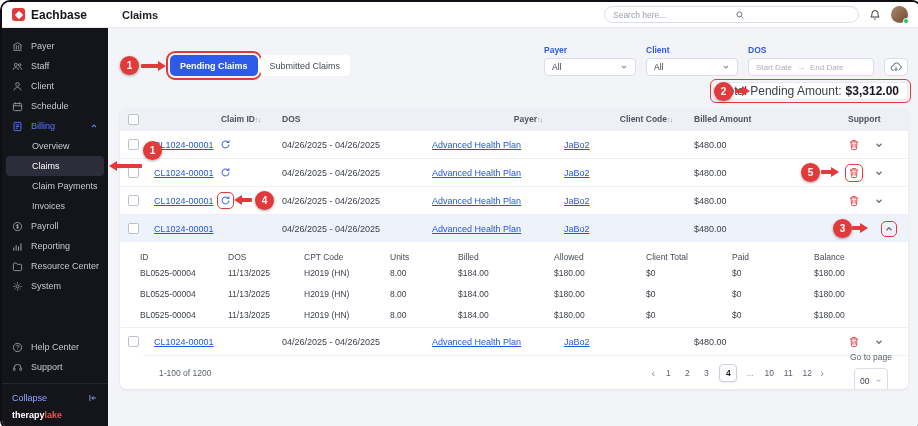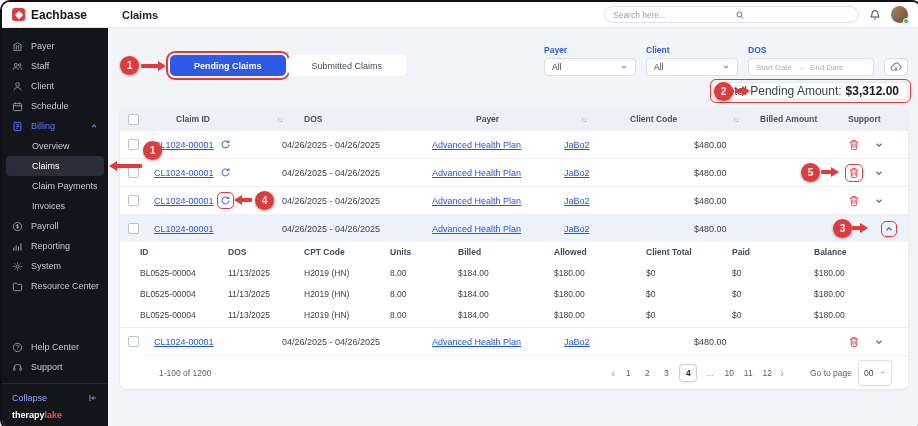--- a/index.html
+++ b/index.html
@@ -37,21 +37,21 @@
   .sidebar-bottom{margin-top:auto;}
   .sdivider{border-top:1px solid #26262f;margin:6px 0 4px;}
   .collapse-row{height:20px;display:flex;align-items:center;justify-content:space-between;padding:0 10px;color:#93a7ff;cursor:pointer;}
   .sbrand{padding:2px 10px 8px;font-size:9px;font-weight:700;}
   .sbrand .w{color:#fff;} .sbrand .r{color:#e8564a;}
 
   
   .main{position:absolute;left:106px;top:26px;right:0;bottom:0;padding:8px 12px 0;}
   .row1{display:flex;justify-content:space-between;align-items:flex-end;height:40px;margin-bottom:6px;}
   .tabbar{display:flex;gap:2px;margin-left:50px;background:#fff;border-radius:5px;}
-  .tab{height:21px;padding:0 24px;font-size:9px;display:flex;align-items:center;border-radius:5px;color:#454b57;
+  .tab{height:21px;padding:0 10px;font-size:9px;display:flex;align-items:center;border-radius:5px;color:#454b57;
        background:#fff;cursor:pointer;border:none;font-family:inherit;white-space:nowrap;}
   .tab.active{background:#2d5be8;color:#fff;font-weight:700;outline:2px solid #e23a3a;outline-offset:2px;}
   .filters{display:flex;gap:10px;align-items:flex-end;}
   .fgroup{display:flex;flex-direction:column;gap:3px;}
   .flabel{font-size:8.5px;color:#2d5be8;font-weight:700;}
   .fselect{width:92px;height:18px;background:#fff;border:1px solid #d9dde5;border-radius:4px;display:flex;
            align-items:center;justify-content:space-between;padding:0 7px;font-size:8.5px;color:#3a3f4a;cursor:pointer;}
   .fdate{width:126px;height:18px;background:#fff;border:1px solid #d9dde5;border-radius:4px;display:flex;
          align-items:center;gap:5px;padding:0 7px;font-size:8px;color:#a7adb9;cursor:pointer;}
   .dlbtn{width:24px;height:18px;background:#fff;border:1px solid #d9dde5;border-radius:4px;display:flex;
@@ -66,51 +66,51 @@
   
   .card{background:#fff;border-radius:6px;overflow:hidden;box-shadow:0 1px 3px rgba(20,24,40,.08);}
   .thead{display:flex;align-items:center;height:22px;background:#eef0f6;font-size:8.5px;font-weight:700;color:#4c525f;}
   .col-cb{width:26px;display:flex;justify-content:center;flex:none;}
   .col-claim{width:128px;padding-left:8px;flex:none;}
   .col-dos{width:150px;padding-left:8px;flex:none;}
   .col-payer{width:132px;padding-left:8px;flex:none;}
   .col-client{width:130px;padding-left:8px;flex:none;}
   .col-billed{flex:1;padding-left:8px;}
   .col-action{width:70px;flex:none;display:flex;align-items:center;gap:14px;padding-left:10px;}
-  .hsort{display:flex;align-items:center;justify-content:space-between;padding-right:14px;margin-left:22px;}
+  .hsort{display:flex;align-items:center;justify-content:flex-end;padding-right:14px;}
   .sort{font-size:7px;color:#8a93a2;letter-spacing:-1px;cursor:pointer;}
   .cbox{width:11px;height:11px;border:1px solid #bac1cd;border-radius:2px;background:#fff;cursor:pointer;display:inline-block;}
   .trow{display:flex;align-items:center;height:28px;border-top:1px solid #eef0f4;font-size:9px;color:#3a3f4a;background:#fff;}
   .trow.expanded-parent{background:#eef2fb;}
   .lnk{color:#2456e6;text-decoration:underline;cursor:pointer;}
   .claim-cell{display:flex;align-items:center;gap:6px;}
   .refresh{color:#4f68d8;display:flex;cursor:pointer;}
   .trash-btn,.chev-btn{background:none;border:none;padding:0;display:flex;cursor:pointer;font-family:inherit;}
   .trash-btn{color:#e5484d;}
   .chev-btn{color:#6b7280;}
   .ann-box{outline:1.5px solid #e23a3a;outline-offset:2px;border-radius:2px;}
 
   
   .sub{background:#fff;padding:0 0 2px 20px;}
   .subrow{display:flex;align-items:center;height:21px;font-size:8.5px;color:#3a3f4a;}
-  .subrow.subhead{height:20px;font-weight:700;color:#454b57;}
+  .subrow.subhead{height:20px;font-weight:400;color:#454b57;align-items:flex-end;}
   .sc0{width:88px;flex:none;} .sc1{width:76px;flex:none;} .sc2{width:86px;flex:none;} .sc3{width:68px;flex:none;}
   .sc4{width:96px;flex:none;} .sc5{width:92px;flex:none;} .sc6{width:86px;flex:none;} .sc7{width:82px;flex:none;}
   .sc8{flex:1;}
 
   
   .tfoot{display:flex;align-items:center;height:34px;border-top:1px solid #eef0f4;padding:0 16px;font-size:8.5px;color:#5a6170;margin-left:23px;}
   .range{margin-right:auto;}
   .pager{display:flex;align-items:center;gap:7px;margin-right:26px;}
   .pchev{color:#8a93a2;font-size:11px;cursor:pointer;}
   .pnum{min-width:12px;text-align:center;cursor:pointer;color:#5a6170;}
   .pnum.active{background:#fff;border:1px solid #c8d0de;border-radius:4px;width:18px;height:18px;line-height:16px;
                font-weight:700;color:#1c1f26;box-shadow:0 1px 2px rgba(0,0,0,.08);}
   .pnum.dots{cursor:default;color:#8a93a2;}
-  .goto{display:flex;align-items:center;gap:6px;}
+  .goto{display:flex;align-items:center;gap:6px;flex-direction:column;}
   .goto-select{width:34px;height:18px;border:1px solid #d9dde5;border-radius:4px;background:#fff;display:flex;
                align-items:center;justify-content:space-between;padding:12px 5px;color:#3a3f4a;cursor:pointer;}
 
   
   .ann-layer{position:absolute;inset:0;pointer-events:none;z-index:6;}
   .ann-badge{position:absolute;width:19px;height:19px;border-radius:50%;background:#e23a3a;color:#fff;font-weight:700;
              font-size:10px;display:flex;align-items:center;justify-content:center;box-shadow:0 1px 3px rgba(0,0,0,.35);}
   .ann-arrow{position:absolute;height:10px;}
   .ann-arrow .shaft{position:absolute;top:3px;height:4px;background:#e23a3a;border-radius:1px;}
   .arrow-right .shaft{left:0;right:7px;}
@@ -232,33 +232,33 @@
       <span class="sicon">
           <svg width="11" height="11" viewBox="0 0 16 16" fill="none" stroke="currentColor" stroke-width="1.5" stroke-linecap="round">
             <path d="M2.5 13.5V10M6 13.5V6.5M9.5 13.5V8.5M13 13.5V4"></path>
           </svg>
         </span>
       <span>Reporting</span>
     </div>
     <div class="sitem">
       <span class="sicon">
           <svg width="11" height="11" viewBox="0 0 16 16" fill="none" stroke="currentColor" stroke-width="1.3">
+            <path d="M2 4.5c0-.8.6-1.5 1.4-1.5h2.8l1.5 1.8h4.9c.8 0 1.4.6 1.4 1.4v6.3c0 .8-.6 1.5-1.4 1.5H3.4c-.8 0-1.4-.7-1.4-1.5z"></path>
+          </svg>
+        </span>
+      <span>Resource Center</span>
+    </div>
+    <div class="sitem">
+      <span class="sicon">
+          <svg width="11" height="11" viewBox="0 0 16 16" fill="none" stroke="currentColor" stroke-width="1.3">
             <circle cx="8" cy="8" r="2.2"></circle>
             <path d="M8 1.8v2M8 12.2v2M1.8 8h2M12.2 8h2M3.6 3.6L5 5M11 11l1.4 1.4M12.4 3.6L11 5M5 11l-1.4 1.4"></path>
           </svg>
         </span>
       <span>System</span>
-    </div>
-    <div class="sitem">
-      <span class="sicon">
-          <svg width="11" height="11" viewBox="0 0 16 16" fill="none" stroke="currentColor" stroke-width="1.3">
-            <path d="M2 4.5c0-.8.6-1.5 1.4-1.5h2.8l1.5 1.8h4.9c.8 0 1.4.6 1.4 1.4v6.3c0 .8-.6 1.5-1.4 1.5H3.4c-.8 0-1.4-.7-1.4-1.5z"></path>
-          </svg>
-        </span>
-      <span>Resource Center</span>
     </div>
 
     <div class="sidebar-bottom">
       <div class="sitem">
         <span class="sicon">
             <svg width="11" height="11" viewBox="0 0 16 16" fill="none" stroke="currentColor" stroke-width="1.3">
               <circle cx="8" cy="8" r="6"></circle>
               <path d="M6.3 6.2c.2-2 3.4-1.9 3.4.1 0 1.3-1.7 1.4-1.7 2.7"></path>
               <circle cx="8" cy="11.3" r=".6" fill="currentColor" stroke="none"></circle>
             </svg>

